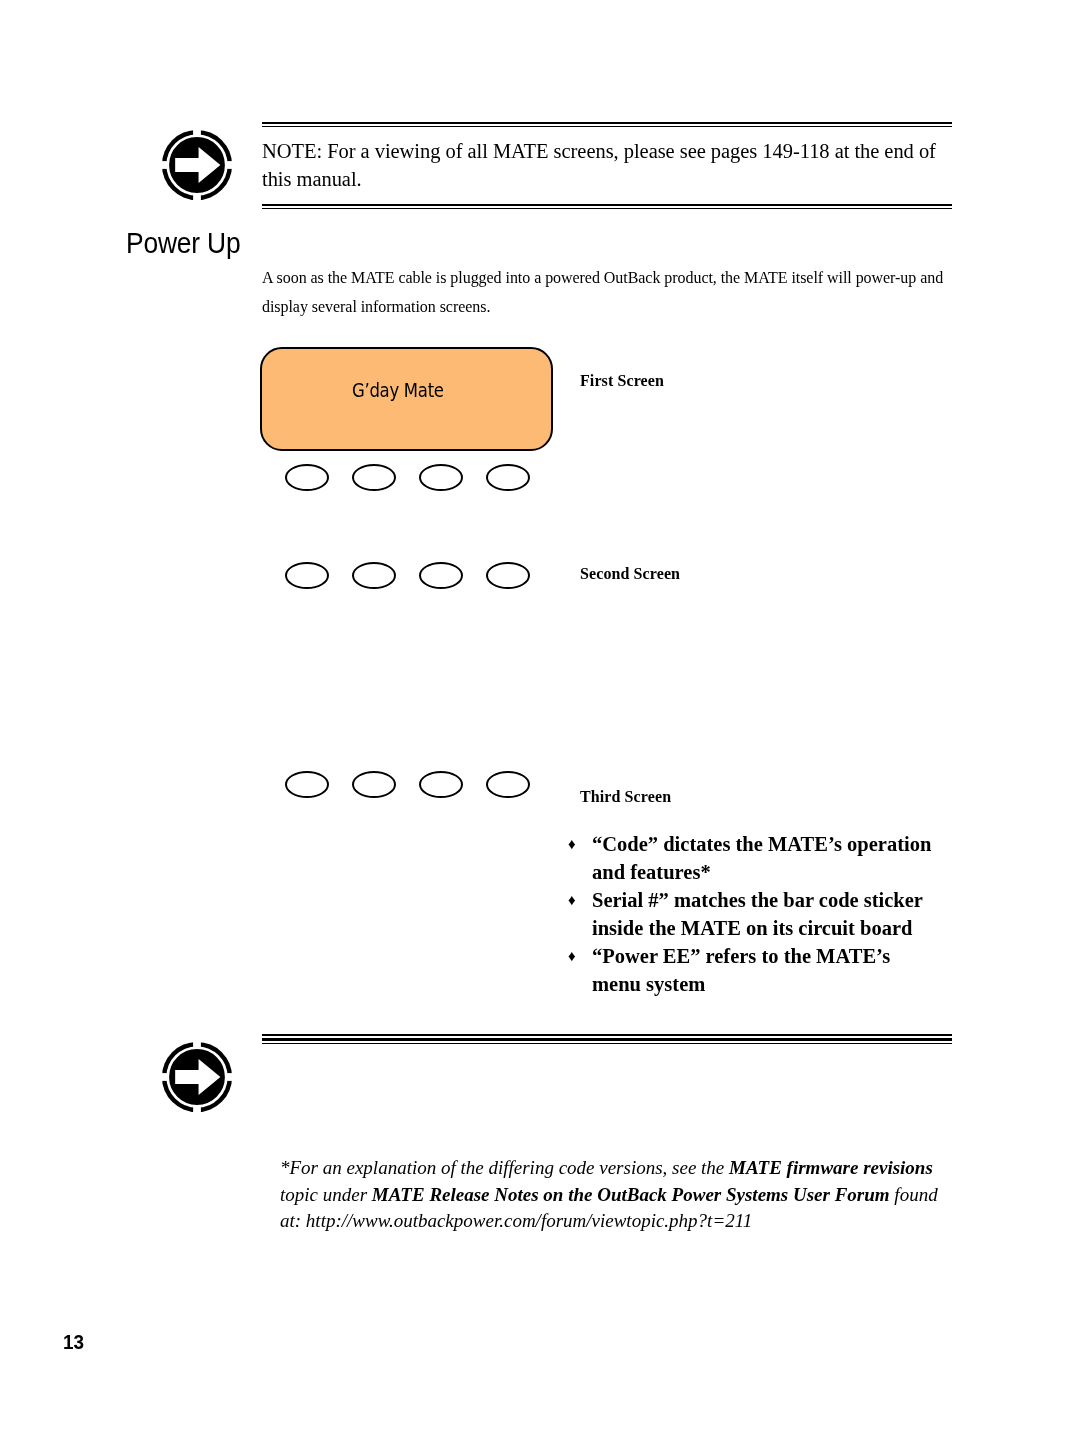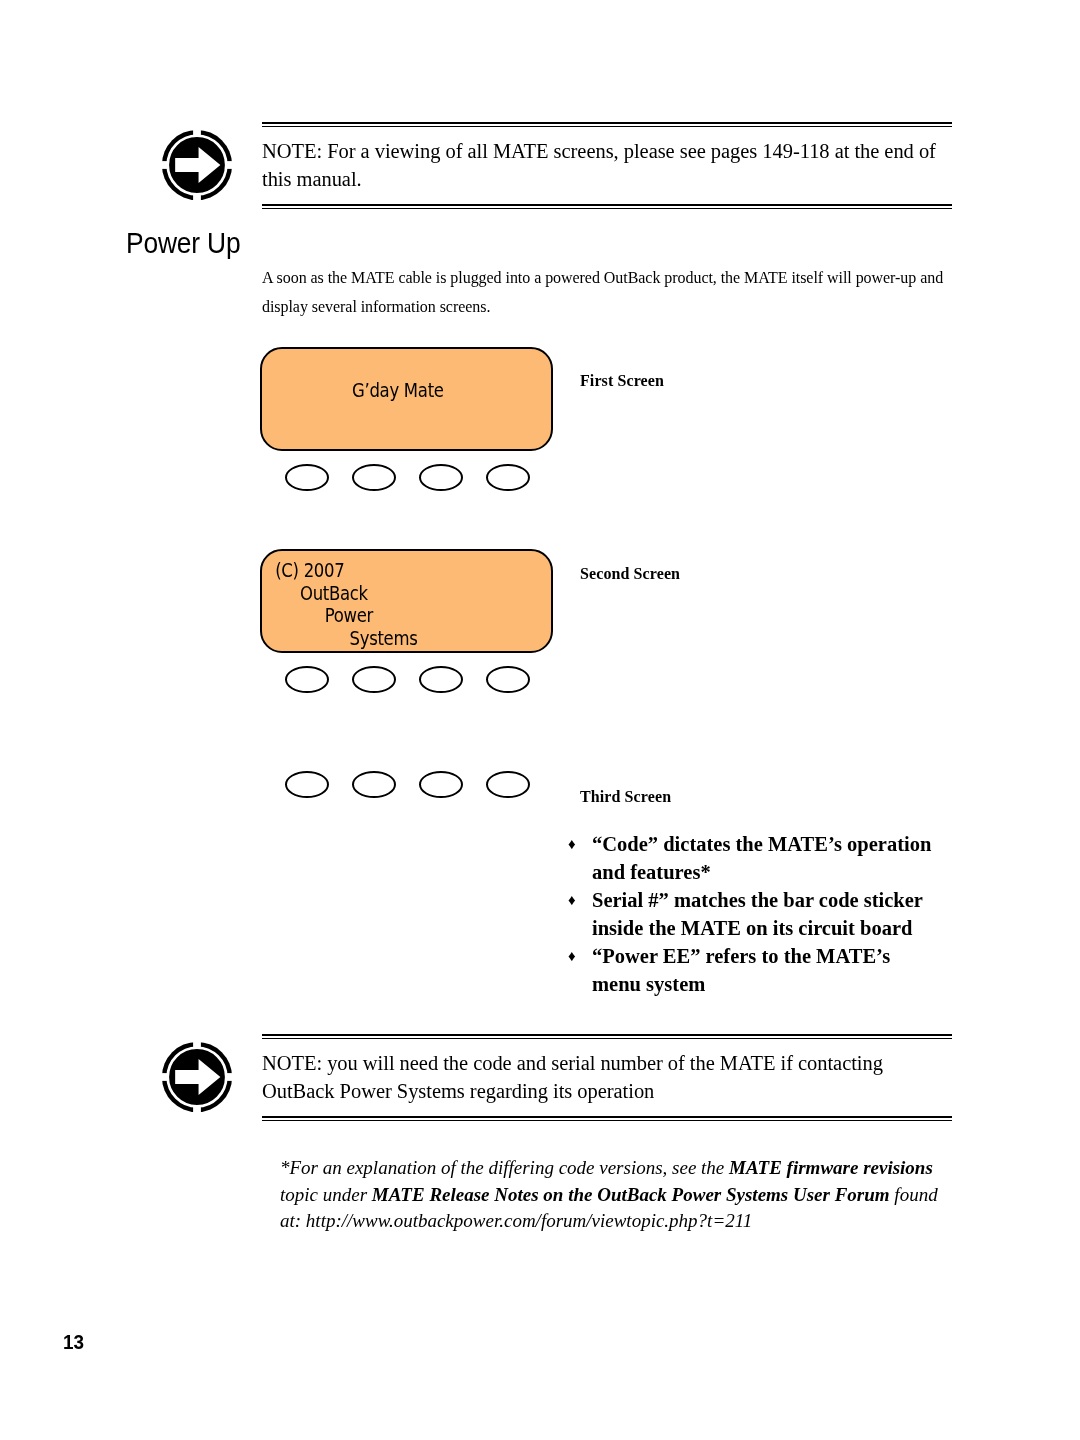--- a/index.html
+++ b/index.html
@@ -232,28 +232,20 @@
     <div class="mate-buttons">
       <div class="mate-btn" style="left:25px;"></div>
       <div class="mate-btn" style="left:92px;"></div>
       <div class="mate-btn" style="left:159px;"></div>
       <div class="mate-btn" style="left:226px;"></div>
     </div>
   </div>
   <div class="screen-label" style="left:580px; top:372px;">First Screen</div>
 
   <div class="mate-unit" style="left:260px; top:549px;">
-    <div class="mate-screen">
-      <div class="lcd-lines">
-        <div class="lcd-line">(C) 2007</div>
-        <div class="lcd-line">     OutBack</div>
-        <div class="lcd-line">          Power</div>
-        <div class="lcd-line">               Systems</div>
-      </div>
-    </div>
     <div class="mate-buttons">
       <div class="mate-btn" style="left:25px;"></div>
       <div class="mate-btn" style="left:92px;"></div>
       <div class="mate-btn" style="left:159px;"></div>
       <div class="mate-btn" style="left:226px;"></div>
     </div>
   </div>
   <div class="screen-label" style="left:580px; top:565px;">Second Screen</div>
 
   <div class="mate-unit" style="left:260px; top:758px;">
@@ -290,21 +282,20 @@
           <rect x="45" y="2" width="10" height="11" fill="#fff"></rect>
           <rect x="45" y="87" width="10" height="11" fill="#fff"></rect>
           <rect x="2" y="45" width="11" height="10" fill="#fff"></rect>
           <rect x="87" y="45" width="11" height="10" fill="#fff"></rect>
           <path d="M22 41 L52 41 L52 27 L80 50 L52 73 L52 59 L22 59 Z" fill="#fff"></path>
         </g>
       </svg>
     </div>
     <div class="note-body">
       <div class="rule-top"></div>
-      <div class="note-text">NOTE: you will need the code and serial number of the MATE if contacting OutBack Power Systems regarding its operation</div>
       <div class="rule-bot"></div>
     </div>
   </div>
 
   <div class="footnote" style="left:252px; top:1155px;margin-left:28px;">
     <span>*For an explanation of the differing code versions, see the </span><b>MATE firmware revisions</b><span> topic under </span><b>MATE Release Notes on the OutBack Power Systems User Forum</b><span> found at: http://www.outbackpower.com/forum/viewtopic.php?t=211</span>
   </div>
 
   <div class="page-number" style="left:63px; top:1330px;">13</div>
 

